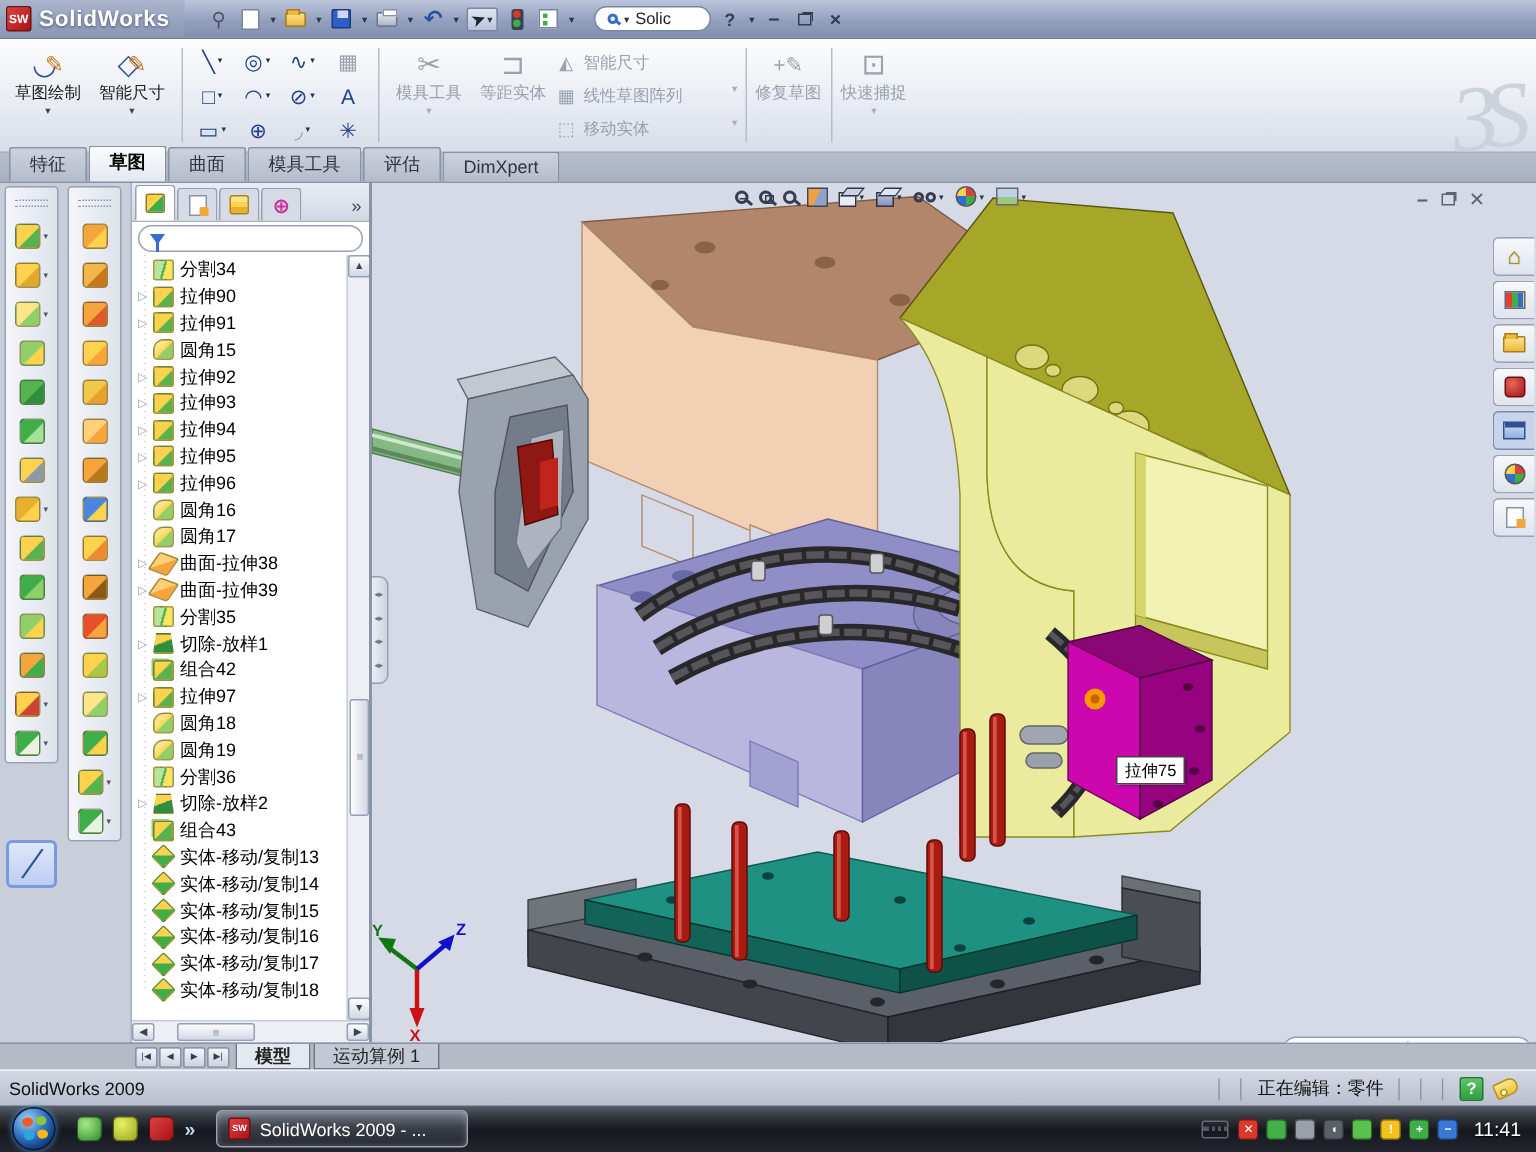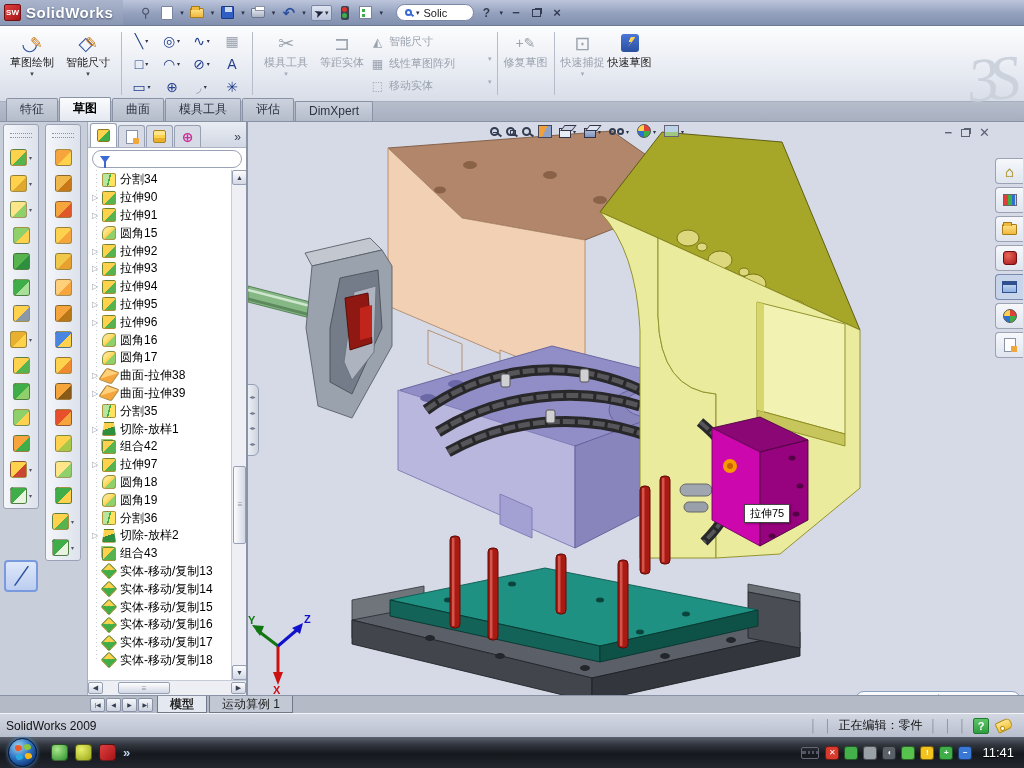--- a/index.html
+++ b/index.html
@@ -370,26 +370,20 @@
   <div class="bigbtn dis" style="width:46px;">
     <span class="bicon" style="color:#9aa2ae;font-size:14px;">+✎</span>
     <span class="blab" style="width:44px;">修复草图</span>
   </div>
   <div class="vsep"></div>
   <div class="bigbtn dis" style="width:46px;">
     <span class="bicon" style="color:#9aa2ae;">⊡</span>
     <span class="blab" style="width:44px;">快速捕捉</span>
     <span class="bdrop">▾</span>
   </div>
-  <div class="bigbtn" style="width:48px;">
-    <span class="bicon">
-        <span class="bolt"></span>
-      </span>
-    <span class="blab" style="width:44px;">快速草图</span>
-  </div>
   <div id="ds-mark">3S</div>
 </div>
 
 <div id="tabrow">
     <span class="ctab">特征</span>
     <span class="ctab active">草图</span>
     <span class="ctab">曲面</span>
     <span class="ctab">模具工具</span>
     <span class="ctab">评估</span>
     <span class="ctab">DimXpert</span>
@@ -942,20 +936,24 @@
     <span class="petal" style="left:7px;top:15px;background:#29a8e0;transform:rotate(-12deg);"></span>
     <span class="petal" style="left:16px;top:14px;background:#fcb813;transform:rotate(-12deg);"></span>
   </div>
   <div id="quicklaunch">
       <span class="ql" style="background: radial-gradient(circle at 35% 30%, rgb(168, 232, 138), rgb(46, 143, 46)); border: 1px solid rgba(0, 0, 0, 0.5);"></span>
       <span class="ql" style="background: radial-gradient(circle at 35% 30%, rgb(232, 240, 106), rgb(154, 168, 24)); border: 1px solid rgba(0, 0, 0, 0.5);"></span>
       <span class="ql" style="background: linear-gradient(135deg, rgb(224, 64, 64), rgb(168, 20, 24)); border: 1px solid rgba(0, 0, 0, 0.5);"></span>
       <span class="chev">»</span>
     </div>
   <div id="taskwins" style="display:flex;">
+      <div class="taskwin active">
+        <span class="tw-ic tw-sw">SW</span>
+        <span class="tw-title">SolidWorks 2009 - ...</span>
+      </div>
     </div>
   <div id="tray">
     <span class="kbd"></span>
     <span id="trayicons" style="display:flex;gap:5px;">
         <span class="trayic" style="background: rgb(216, 58, 46);">✕</span>
         <span class="trayic" style="background: rgb(68, 176, 74);"></span>
         <span class="trayic" style="background: rgb(154, 160, 168);"></span>
         <span class="trayic" style="background: rgb(90, 96, 104);">◖</span>
         <span class="trayic" style="background: rgb(87, 194, 78);"></span>
         <span class="trayic" style="background: rgb(242, 194, 30);">!</span>

